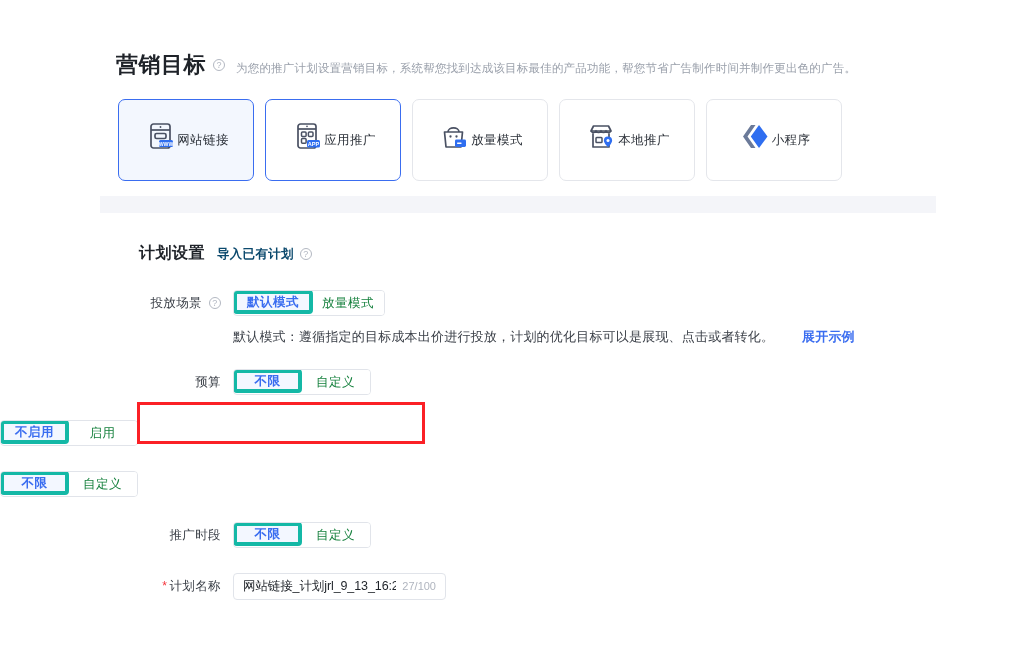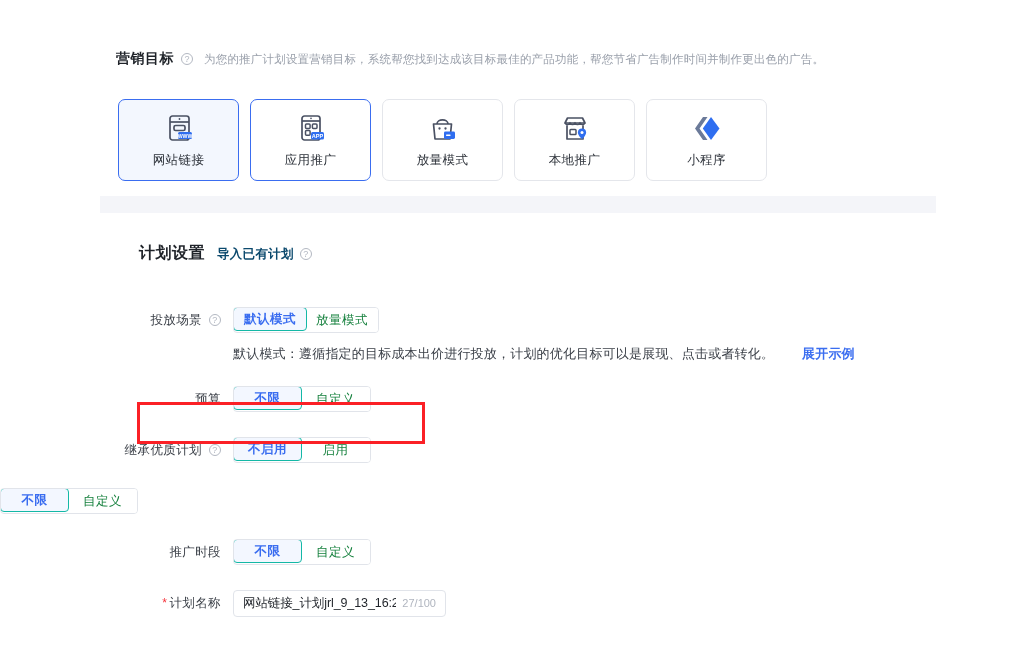--- a/index.html
+++ b/index.html
@@ -19,21 +19,21 @@
 
   .goal-header {
     position: absolute;
     left: 116px;
     top: 50px;
     display: flex;
     align-items: baseline;
     white-space: nowrap;
   }
   .goal-title {
-    font-size: 14px;
+    font-size: 22px;
     font-weight: bold;
     color: #1f2329;
     letter-spacing: 0.5px;
     text-align: center;
   }
   .help-icon {
     display: inline-block;
     width: 12px; height: 12px;
     border: 1px solid #b3b8c2;
     border-radius: 50%;
@@ -61,27 +61,27 @@
 
   
   .goal-cards {
     position: absolute;
     left: 118px;
     top: 99px;
     display: flex;
     gap: 11px;
   }
   .goal-card {
-    width: 121px;
+    width: 136px;
     height: 82px;
     border: 1px solid #e4e6eb;
     border-radius: 7px;
     background: #ffffff;
     display: flex;
-    flex-direction: column;
+    flex-direction: row;
     align-items: center;
     justify-content: center;
     cursor: pointer;
   }
   .goal-card.outlined { border-color: #3a6df0; }
   .goal-card.selected {
     border-color: #3a6df0;
     background: #f3f7fe;
   }
   .goal-card .card-icon {
@@ -127,21 +127,21 @@
     margin-left: 12px;
     font-size: 12.5px;
     font-weight: bold;
     color: #0c4a6e;
     cursor: pointer;
     letter-spacing: 0.3px;
   }
   .plan-header .help-icon { margin-left: 6px; }
 
   
-  .form { position: absolute; left: 0; top: 306px; width: 1034px; }
+  .form { position: absolute; left: 0; top: 289px; width: 1034px; }
   .form-row {
     display: flex;
     align-items: center;
     height: 28px;
     margin-bottom: 23px;
     position: relative;
   }
   .row-label {
     width: 233px;
     text-align: right;
@@ -182,21 +182,21 @@
     cursor: pointer;
     letter-spacing: 0.5px;
     border-right: 1px solid #e1e4ea;
     height: 100%;
   }
   .toggle-btn:last-child { border-right: none; }
   .toggle-btn.active {
     color: #3a6df0;
     font-weight: bold;
     background: #f3f7ff;
-    border: 1px solid #14b8a6;
+    border: 4px solid #14b8a6;
     border-radius: 4px;
     margin: -1px;
     position: relative;
     z-index: 2;
   }
 
   
   .mode-desc {
     position: absolute;
     left: 233px;
@@ -367,24 +367,20 @@
     <div class="row-label">
       <span>预算</span>
     </div>
     <div class="toggle-group">
       <div class="toggle-btn active">不限</div>
       <div class="toggle-btn">自定义</div>
     </div>
   </div>
 
   <div class="form-row">
-    <div class="row-label">
-      <span>继承优质计划</span>
-      <span class="help-icon"></span>
-    </div>
     <div class="toggle-group">
       <div class="toggle-btn active">不启用</div>
       <div class="toggle-btn">启用</div>
     </div>
   </div>
 
   <div class="form-row">
     <div class="toggle-group">
       <div class="toggle-btn active">不限</div>
       <div class="toggle-btn">自定义</div>

